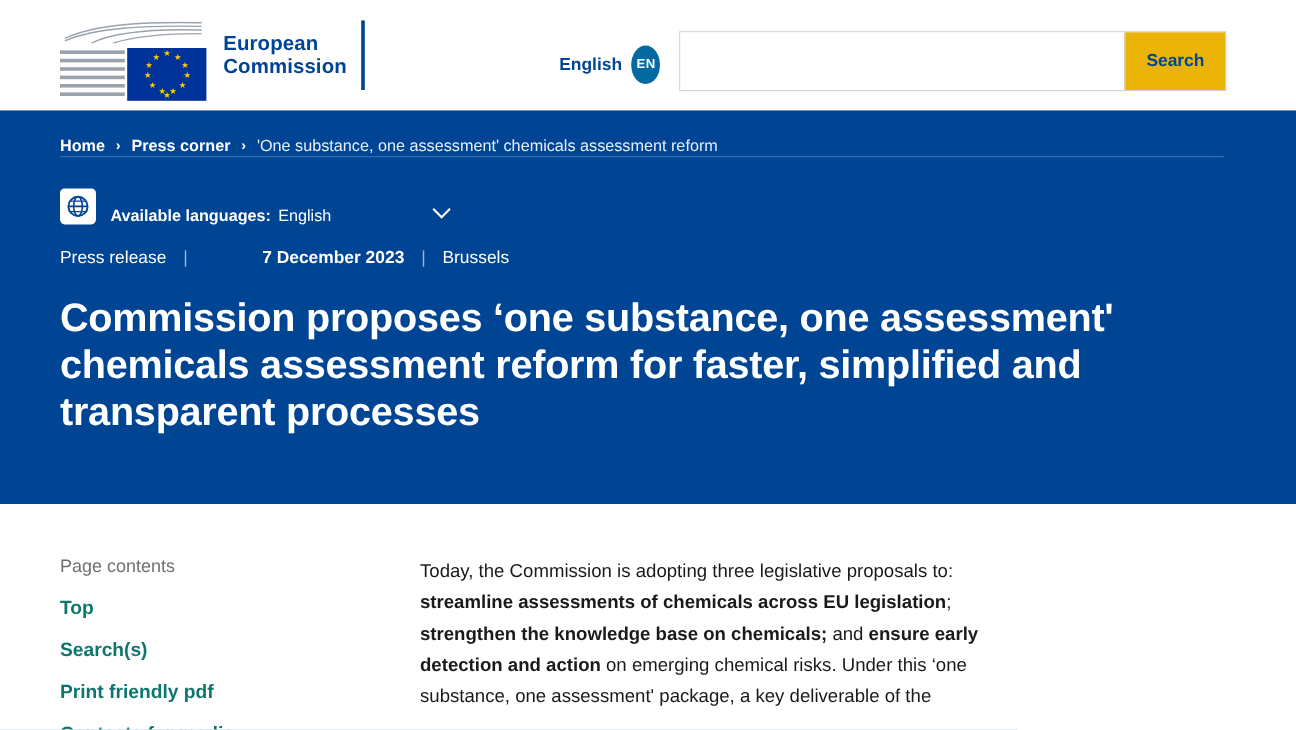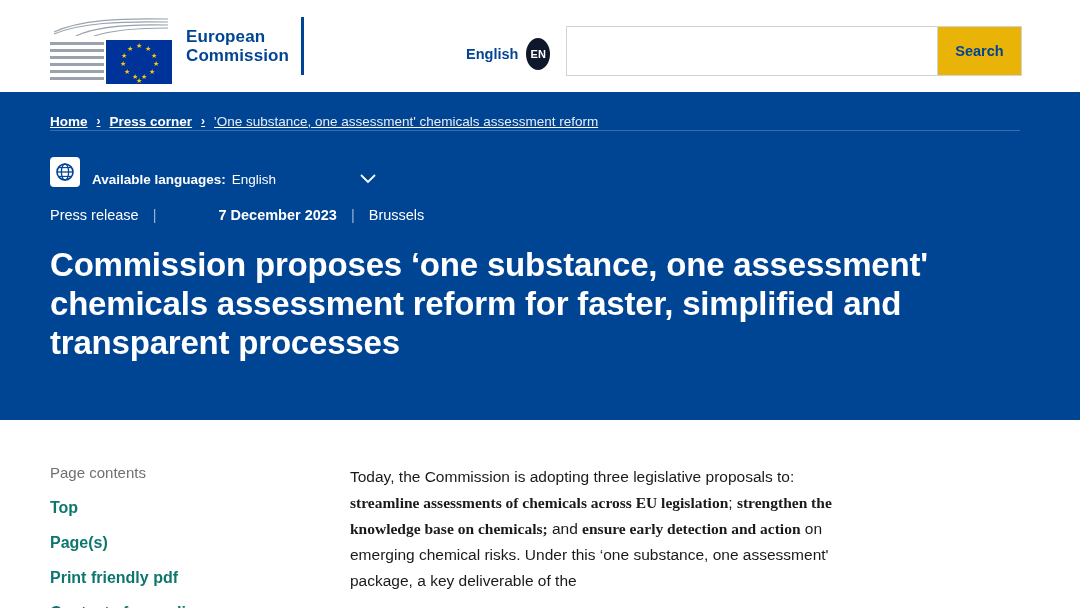--- a/index.html
+++ b/index.html
@@ -63,21 +63,21 @@
     position: absolute;
     left: 466px; top: 38px;
     display: flex; align-items: center; gap: 8px;
     color: #004494;
     font-weight: bold;
     font-size: 14.5px;
   }
   .lang-badge {
     width: 24px; height: 32px;
     border-radius: 50%;
-    background: #0f172a;
+    background: #0369a1;
     color: #fff;
     font-size: 11px;
     font-weight: bold;
     display: flex; align-items: center; justify-content: center;
     letter-spacing: .3px;
   }
   .search-wrap {
     position: absolute;
     right: 58px; top: 26px;
     display: flex;
@@ -114,21 +114,20 @@
     position: relative;
   }
   .breadcrumb {
     display: flex;
     align-items: center;
     gap: 9px;
     font-size: 13.5px;
     padding-top: 20px;
     height: 38px;
     white-space: nowrap;
-    text-decoration: underline;
   }
   .breadcrumb a { color: #fff; text-decoration: none; font-weight: bold; }
   .breadcrumb .sep { font-weight: bold; font-size: 12px; }
   .breadcrumb .current { font-weight: normal; color: #e8eef6; }
   .bc-rule {
     height: 1px; background: #3a6cad;
     width: 970px;
   }
   .lang-row {
     display: flex; align-items: flex-end;
@@ -191,21 +190,21 @@
     flex: 1;
     padding-top: 44px;
     padding-left: 50px;
     max-width: 560px;
   }
   .article p {
     font-size: 15.5px;
     line-height: 26px;
     color: #1a1a1a;
   }
-  .article b { font-weight: bold; font-family: Liberation Serif, serif; }
+  .article b { font-weight: bold; }
 </style>
 </head>
 <body>
 
 <div class="page">
 
   <div class="header">
     <div class="logo-block">
       <div class="flag-wrap">
         <svg class="swoosh" viewBox="0 0 122 18">
@@ -296,21 +295,21 @@
       <span>Brussels</span>
     </div>
 
     <h1 class="title">Commission proposes ‘one substance, one assessment' chemicals assessment reform for faster, simplified and transparent processes</h1>
   </div>
 
   <div class="content">
     <div class="toc">
       <div class="toc-heading">Page contents</div>
       <a href="#" class="toc-item">Top</a>
-      <a href="#" class="toc-item">Page(s)</a>
+      <a href="#" class="toc-item">Search(s)</a>
       <a href="#" class="toc-item">Print friendly pdf</a>
       <a href="#" class="toc-item">Contacts for media</a>
     </div>
 
     <div class="article">
       <p><span>Today, the Commission is adopting three legislative proposals to: </span><b>streamline assessments of chemicals across EU legislation</b><span>; </span><b>strengthen the knowledge base on chemicals;</b><span> and </span><b>ensure early detection and action</b><span> on emerging chemical risks. Under this ‘one substance, one assessment' package, a key deliverable of the</span></p>
     </div>
   </div>
 
 </div>

